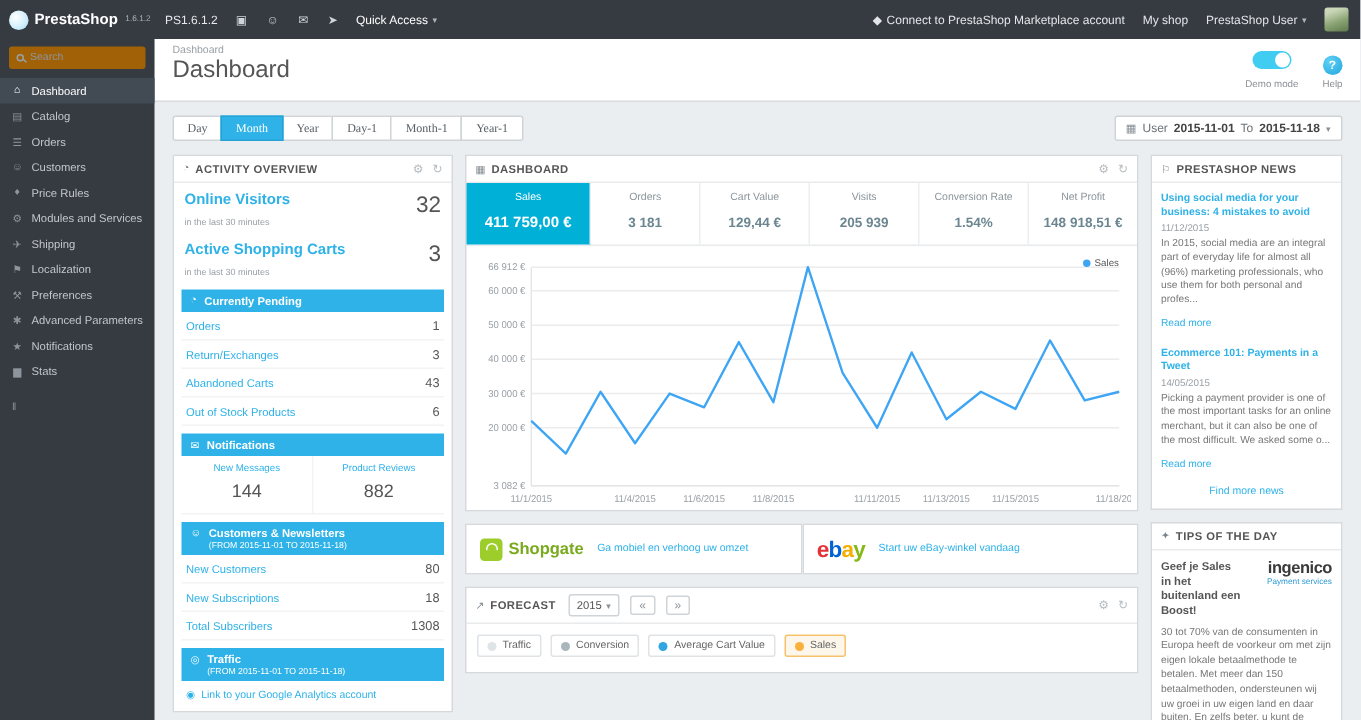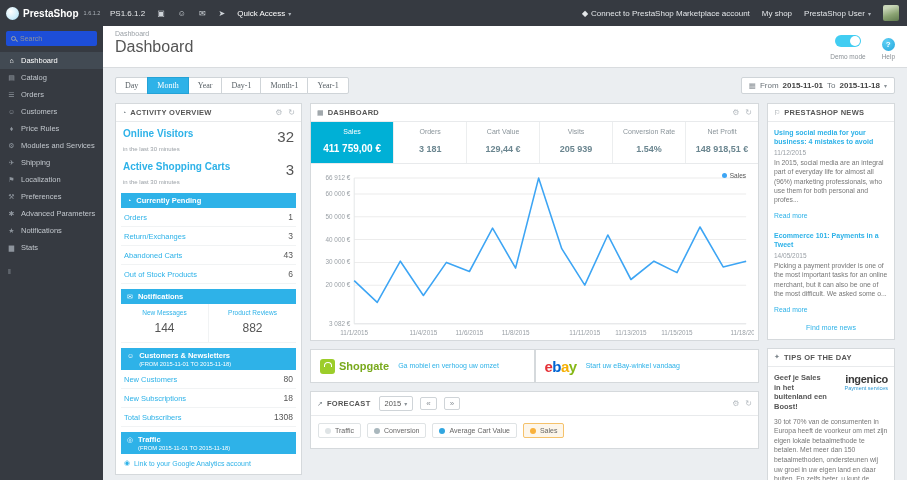--- a/index.html
+++ b/index.html
@@ -17,21 +17,21 @@
   .tb-icons { display:flex; gap:13px; font-size:8px; color:#cfd4d9; }
   .tb-icons span { cursor:pointer; }
   .quick-access { font-size:8px; color:#fff; cursor:pointer; display:flex; gap:3px; align-items:center; }
   .tb-right { margin-left:auto; display:flex; align-items:center; gap:12px; font-size:8px; color:#e3e6e9; }
   .tb-right .lnk { cursor:pointer; display:flex; gap:3px; align-items:center; }
   .avatar { width:16px; height:16px; border-radius:2px; background:linear-gradient(160deg,#c9d6b8 20%,#8aa372 60%,#5f7a4e); flex:none; }
   .caret { font-size:6px; color:#aeb4bb; }
 
   
   .sidebar { position:absolute; top:26px; left:0; bottom:0; width:103px; background:#363a41; z-index:20; }
-  .search-wrap { margin:5px 6px 6px; background:#1d4ed8; border-radius:2px; height:15px; display:flex; align-items:center; padding:0 5px; gap:4px; }
+  .search-wrap { margin:5px 6px 6px; background:#a16207; border-radius:2px; height:15px; display:flex; align-items:center; padding:0 5px; gap:4px; }
   .mag { width:5px; height:5px; border:1px solid #98a0a8; border-radius:50%; position:relative; flex:none; }
   .mag::after { content:""; position:absolute; width:3px; height:1px; background:#98a0a8; transform:rotate(45deg); right:-3px; bottom:-1px; }
   .search-wrap input { background:transparent; border:0; outline:none; color:#dfe3e8; font-size:7px; width:100%; font-family:inherit; }
   .search-wrap input::placeholder { color:#8d949c; }
   .nav-item { height:17px; display:flex; align-items:center; gap:5px; padding:0 7px; color:#c2c7cd; font-size:7.5px; cursor:pointer; }
   .nav-item .ic { width:9px; text-align:center; font-size:7px; color:#8d949c; flex:none; }
   .nav-item.active { background:#424a53; color:#fff; }
   .nav-item.active .ic { color:#fff; }
   .collapse-btn { margin-top:12px; padding:0 8px; color:#8d949c; font-size:7px; letter-spacing:1px; cursor:pointer; }
 
@@ -252,21 +252,21 @@
     <div class="btn-group">
       <button class="rbtn">Day</button>
       <button class="rbtn active">Month</button>
       <button class="rbtn">Year</button>
       <button class="rbtn">Day-1</button>
       <button class="rbtn">Month-1</button>
       <button class="rbtn">Year-1</button>
     </div>
     <div class="date-range">
       <span class="cal-ic">▦</span>
-      <span>From</span>
+      <span>User</span>
       <b>2015-11-01</b>
       <span>To</span>
       <b>2015-11-18</b>
       <span class="caret" style="color:#8a9197">▾</span>
     </div>
   </div>
 
   <div class="content">
 
     <div class="col-left">

